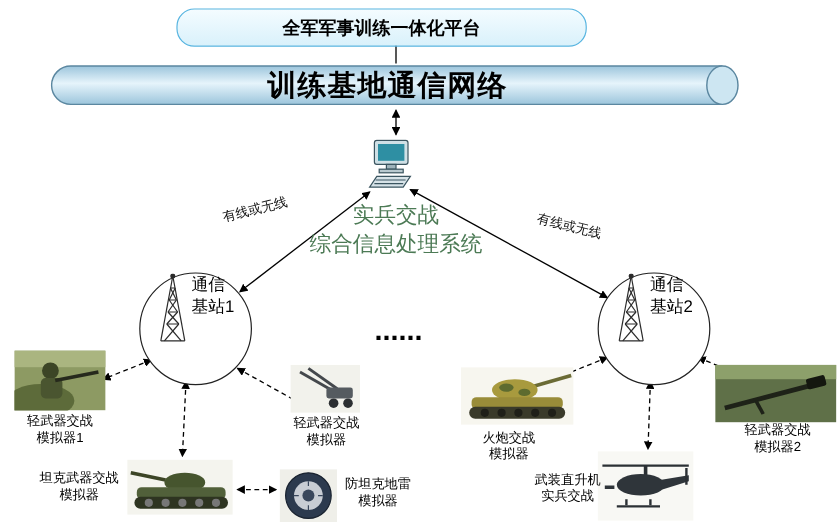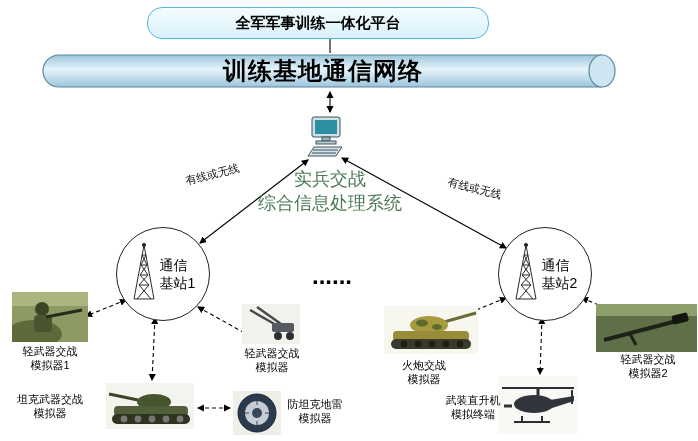--- a/index.html
+++ b/index.html
@@ -22,21 +22,21 @@
   .computer{position:absolute;left:302px;top:116px;}
 
   .sys-label{position:absolute;left:245px;top:167px;width:170px;text-align:center;
     font-size:18px;line-height:1.35;color:#4c7a55;white-space:pre-line;}
 
   .linklabel{position:absolute;font-size:11px;color:#111;}
   .linklabel.left{left:185px;top:167px;transform:rotate(-14deg);}
   .linklabel.right{left:447px;top:181px;transform:rotate(14deg);}
 
   .bs{position:absolute;width:92px;height:92px;border:1px solid #222;border-radius:50%;
-    background:#fff;display:flex;align-items:center;justify-content:center;gap:3px;}
+    background:#fff;display:flex;align-items:flex-start;justify-content:center;gap:3px;}
   .bs-label{font-size:14px;line-height:1.3;white-space:pre-line;}
 
   .ellipsis{position:absolute;left:312px;top:262px;font-size:24px;font-weight:bold;letter-spacing:0;}
 
   .sim-img{position:absolute;}
   .sim-label{position:absolute;font-size:11px;line-height:1.3;text-align:center;white-space:pre-line;}
 </style>
 </head>
 <body>
 
@@ -177,21 +177,21 @@
       <ellipse cx="48" cy="19" rx="17" ry="8" fill="#46552e"></ellipse>
       <rect x="8" y="23" width="74" height="10" rx="4" fill="#51603a"></rect>
       <rect x="6" y="31" width="78" height="10" rx="5" fill="#2e3421"></rect>
       <circle cx="18" cy="36" r="3.4" fill="#777"></circle>
         <circle cx="32" cy="36" r="3.4" fill="#777"></circle>
       <circle cx="46" cy="36" r="3.4" fill="#777"></circle>
         <circle cx="60" cy="36" r="3.4" fill="#777"></circle>
       <circle cx="74" cy="36" r="3.4" fill="#777"></circle>
     </svg>
   </div>
-  <div class="sim-label" style="left:8px;top:392px;width:84px;">坦克武器交战
+  <div class="sim-label" style="left:24px;top:392px;width:84px;">坦克武器交战
 模拟器</div>
 
   <div class="sim-img" style="left:242px;top:304px;">
     <svg width="58" height="40" viewBox="0 0 58 40">
       <rect width="58" height="40" fill="#f2f2ec"></rect>
       <line x1="8" y1="6" x2="36" y2="22" stroke="#44484c" stroke-width="2.4"></line>
       <line x1="15" y1="3" x2="39" y2="20" stroke="#44484c" stroke-width="2.4"></line>
       <rect x="30" y="19" width="22" height="9" rx="2" fill="#555b60"></rect>
       <circle cx="36" cy="32" r="4" fill="#2c2f32"></circle>
       <circle cx="48" cy="32" r="4" fill="#2c2f32"></circle>
@@ -242,21 +242,21 @@
       <ellipse cx="36" cy="28" rx="20" ry="9" fill="#2f353a"></ellipse>
       <polygon points="52,24 76,20 76,25 54,32" fill="#2f353a"></polygon>
       <line x1="74" y1="14" x2="74" y2="28" stroke="#2b3034" stroke-width="2"></line>
       <line x1="14" y1="30" x2="6" y2="30" stroke="#2f353a" stroke-width="3"></line>
       <line x1="24" y1="40" x2="24" y2="45" stroke="#2b3034" stroke-width="2"></line>
       <line x1="44" y1="40" x2="44" y2="45" stroke="#2b3034" stroke-width="2"></line>
       <line x1="16" y1="46" x2="52" y2="46" stroke="#2b3034" stroke-width="2"></line>
     </svg>
   </div>
   <div class="sim-label" style="left:436px;top:393px;width:74px;">武装直升机
-模拟终端</div>
+实兵交战</div>
 
   <div class="sim-img" style="left:596px;top:304px;">
     <svg width="101" height="48" viewBox="0 0 101 48">
       <rect width="101" height="48" fill="#5f7048"></rect>
       <rect width="101" height="12" fill="#8da06b"></rect>
       <line x1="8" y1="36" x2="92" y2="14" stroke="#1e2218" stroke-width="4"></line>
       <rect x="76" y="10" width="16" height="9" rx="2" fill="#14170f" transform="rotate(-14 84 14)"></rect>
       <line x1="34" y1="30" x2="40" y2="41" stroke="#1e2218" stroke-width="3"></line>
     </svg>
   </div>

